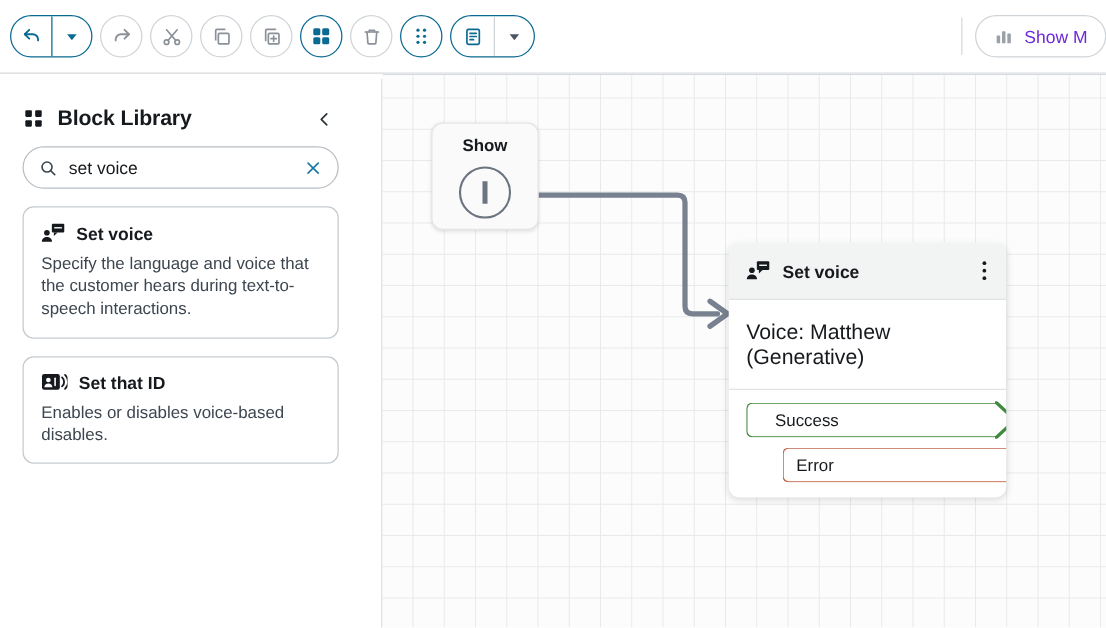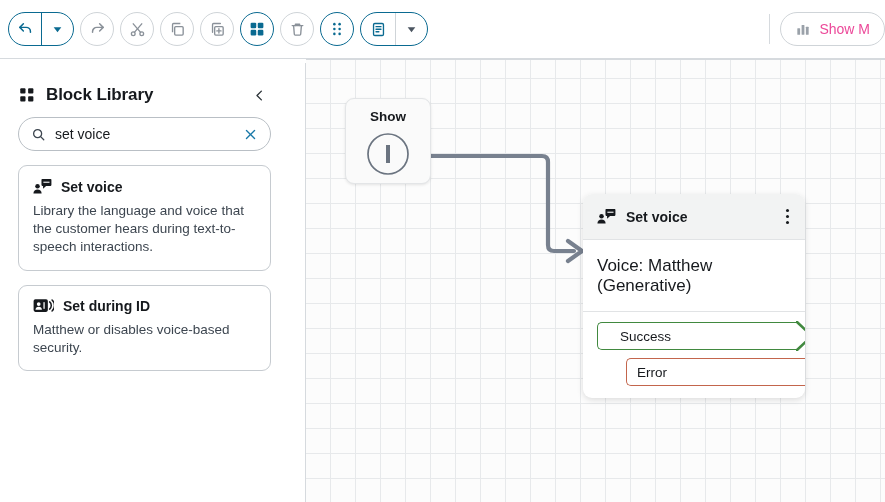--- a/index.html
+++ b/index.html
@@ -88,21 +88,21 @@
     margin-left: auto;
     display: flex; align-items: center;
     padding-right: 0;
   }
   .show-metrics {
     height: 34px;
     border: 1.4px solid #cfd4d8;
     border-radius: 17px;
     display: flex; align-items: center; gap: 8px;
     padding: 0 14px;
-    color: #ec4899;
+    color: #6d28d9;
     font-size: 14px;
     background: #fff;
     white-space: nowrap;
     cursor: pointer;
   }
 
   
   .sidebar {
     position: absolute; top: 63px; left: 0;
     width: 306px; height: 443px;
@@ -427,38 +427,38 @@
         <svg class="icon-svg" width="19" height="17" viewBox="0 0 26 22" fill="#16191d">
           <circle cx="6.2" cy="10.6" r="3.1"></circle>
           <path d="M0.6 20.5c0-3.4 2.5-5.3 5.6-5.3s5.6 1.9 5.6 5.3z"></path>
           <rect x="11.6" y="0.8" width="13.6" height="9.4" rx="1.1"></rect>
           <polygon points="13.8,10.2 13.8,14.1 17.9,10.2"></polygon>
           <rect x="14.2" y="4.4" width="8.4" height="1.5" fill="#ffffff"></rect>
         </svg>
       </span>
       <span class="bc-title">Set voice</span>
     </div>
-    <div class="bc-desc">Library the language and voice that the customer hears during text-to-speech interactions.</div>
+    <div class="bc-desc">Specify the language and voice that the customer hears during text-to-speech interactions.</div>
   </div>
 
   <div class="block-card">
     <div class="bc-head">
       <span>
         <svg class="icon-svg" width="21" height="15" viewBox="0 0 28 20" fill="#16191d">
           <rect x="0.8" y="1.5" width="19" height="17" rx="2.4"></rect>
           <circle cx="7.6" cy="8" r="2.5" fill="#ffffff"></circle>
           <path d="M3.3 15.6c0-2.6 1.9-4 4.3-4s4.3 1.4 4.3 4z" fill="#ffffff"></path>
           <rect x="13.9" y="5.4" width="1.7" height="9.2" rx="0.8" fill="#ffffff"></rect>
           <path d="M22.2 5.2a6.4 6.4 0 0 1 0 9.6" fill="none" stroke="#16191d" stroke-width="2" stroke-linecap="round"></path>
           <path d="M25.4 2.6a10 10 0 0 1 0 14.8" fill="none" stroke="#16191d" stroke-width="1.9" stroke-linecap="round"></path>
         </svg>
       </span>
-      <span class="bc-title">Set during ID</span>
-    </div>
-    <div class="bc-desc">Matthew or disables voice-based security.</div>
+      <span class="bc-title">Set that ID</span>
+    </div>
+    <div class="bc-desc">Enables or disables voice-based disables.</div>
   </div>
 
 </div>
 
 <div class="canvas">
   <div class="canvas-top-line"></div>
 
   <svg class="wire">
     <path d="M 82 97 L 236 97 Q 242 97 242 103 L 242 186 Q 242 192 248 192 L 268 192" fill="none" stroke="#78818f" stroke-width="4.2" stroke-linecap="round"></path>
     <polyline points="262,182 276,192 262,202" fill="none" stroke="#78818f" stroke-width="4.2" stroke-linecap="round" stroke-linejoin="round"></polyline>

